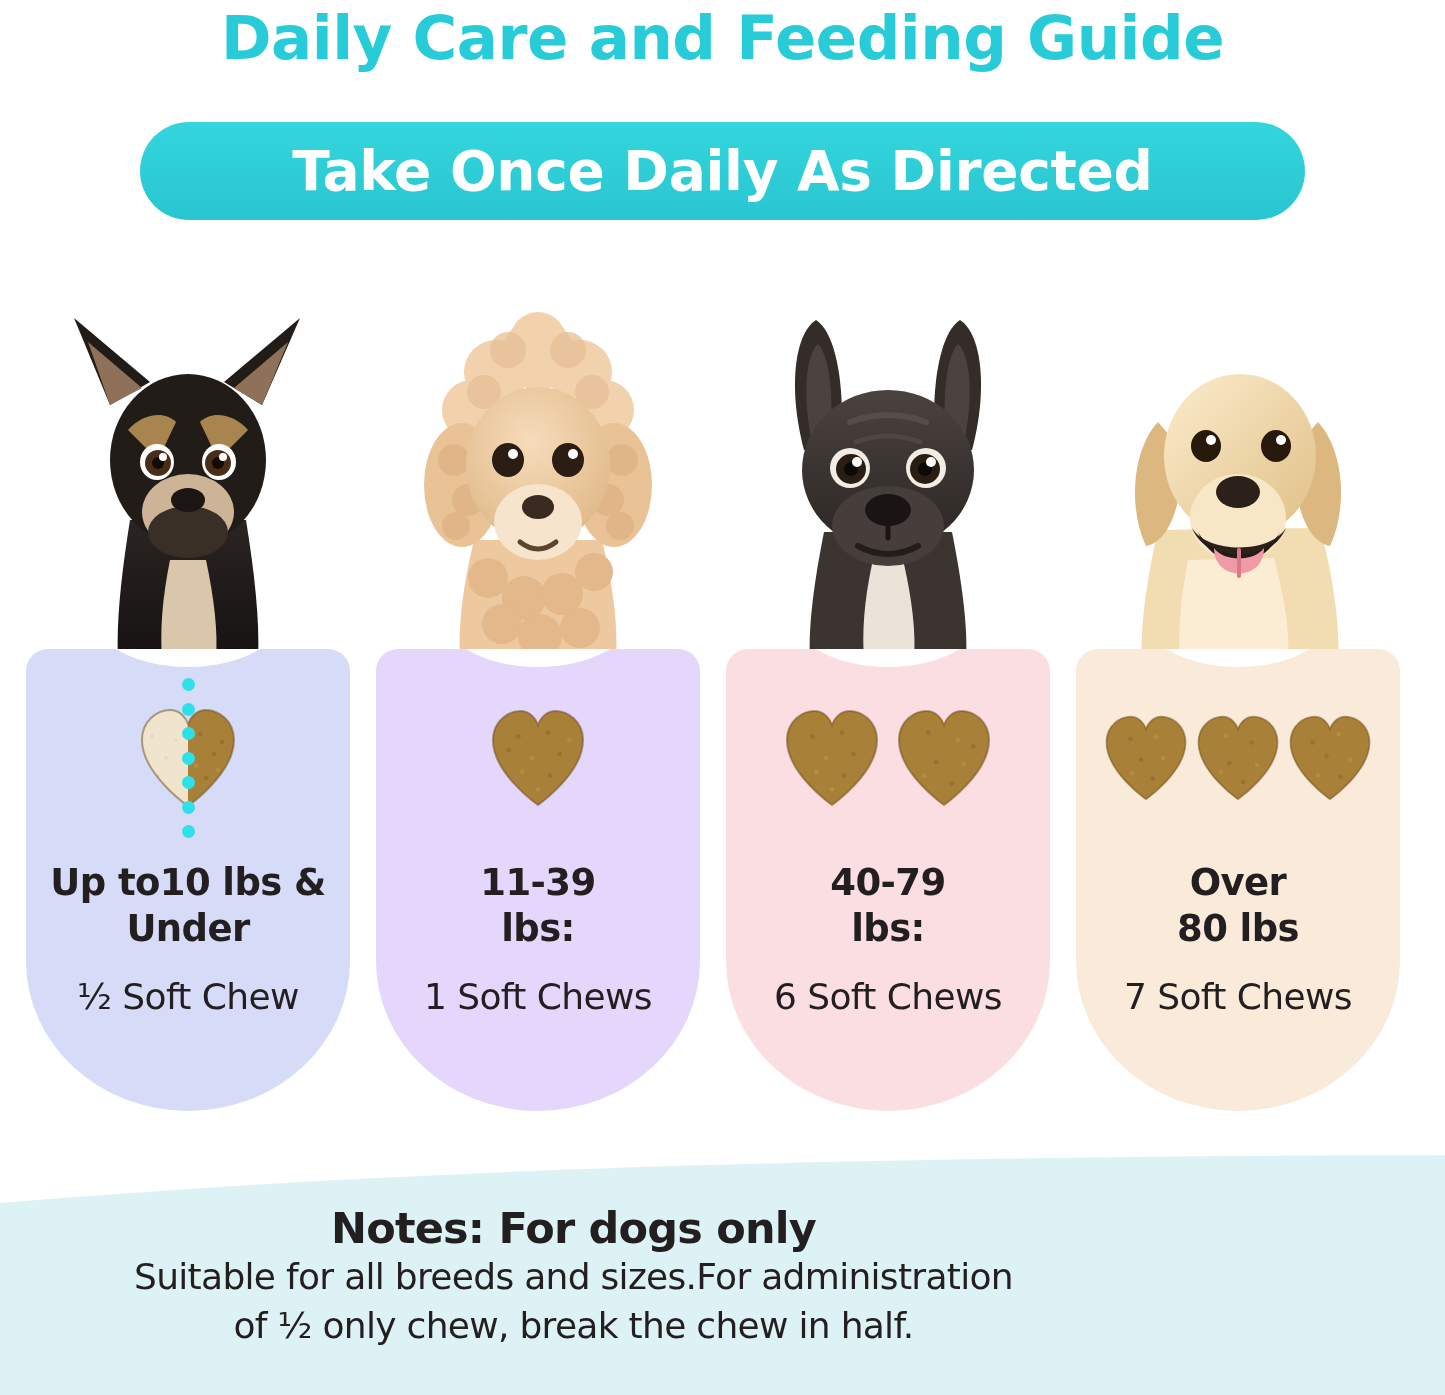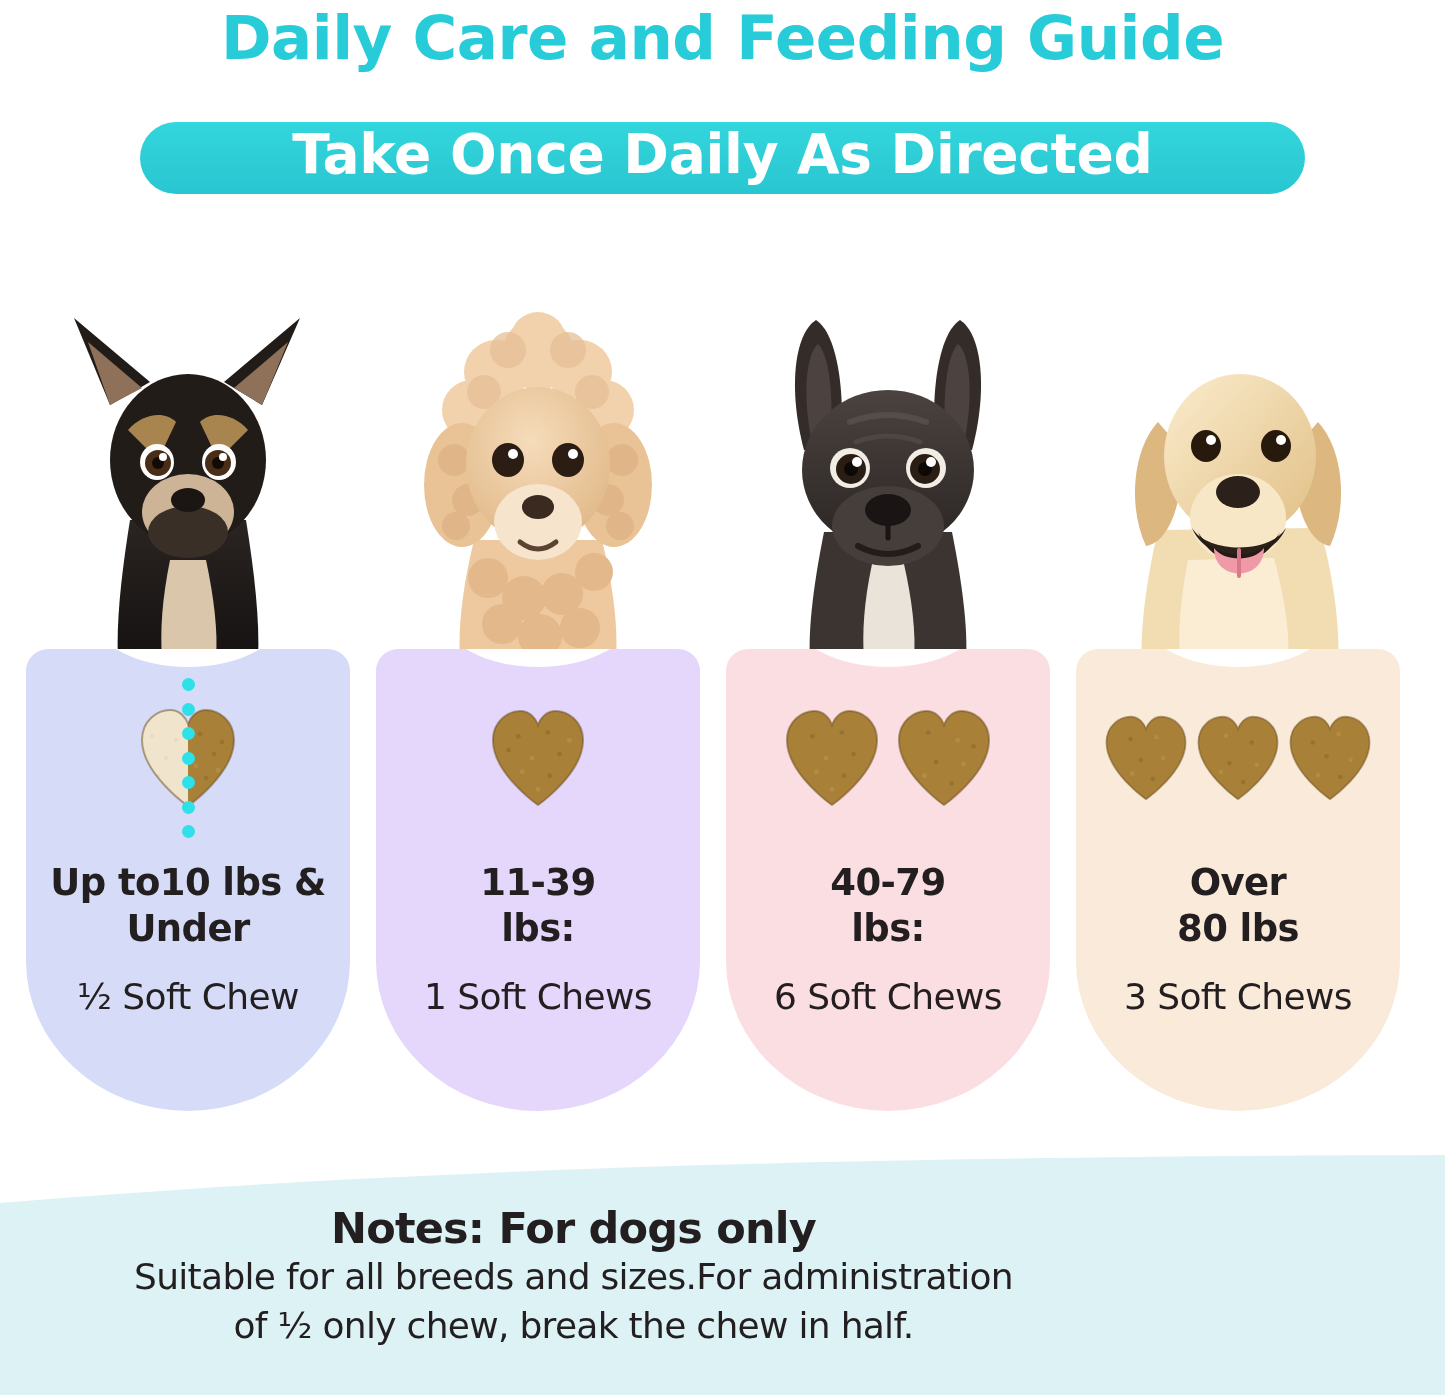--- a/index.html
+++ b/index.html
@@ -30,24 +30,25 @@
     letter-spacing: -0.5px;
     color: #27ccd8;
     white-space: nowrap;
     font-family: "DejaVu Sans", sans-serif;
   }
   #subtitle-pill {
     position: absolute;
     left: 140px;
     top: 122px;
     width: 1165px;
-    height: 72px;
+    height: 98px;
     border-radius: 49px;
     background: linear-gradient(180deg, #33d6dd 0%, #2ecdd6 55%, #28c6d1 100%);
     display: flex;
+    align-items: center;
     justify-content: center;
   }
   #subtitle-text {
     color: #ffffff;
     font-size: 55px;
     font-weight: bold;
     letter-spacing: -0.3px;
     white-space: nowrap;
     font-family: "DejaVu Sans", sans-serif;
   }
@@ -575,21 +576,21 @@
           <path d="M50 100 C50 100 4 68 4 34 C4 14 20 4 32 4 C42 4 48 12 50 18 C52 12 58 4 68 4 C80 4 96 14 96 34 C96 68 50 100 50 100 Z" fill="none" stroke="#6b4e1c" stroke-width="2" opacity="0.5"></path>
         </svg>
       </div>
     </div>
 
     <div class="card-text">
       <div class="weight">
         <span>Over</span><br>
         <span>80 lbs</span>
       </div>
-      <div class="dose">3 Soft Chews</div>
+      <div class="dose">7 Soft Chews</div>
     </div>
   </div>
 
   <div id="notes-band">
     <svg class="band-bg" viewBox="0 0 1445 240" preserveAspectRatio="none" xmlns="http://www.w3.org/2000/svg">
       <path d="M0 48 C360 18 760 2 1445 0 L1445 240 L0 240 Z" fill="#ddf2f4"></path>
     </svg>
     <div id="notes-content">
       <div id="notes-title">Notes: For dogs only</div>
       <div id="notes-body">

